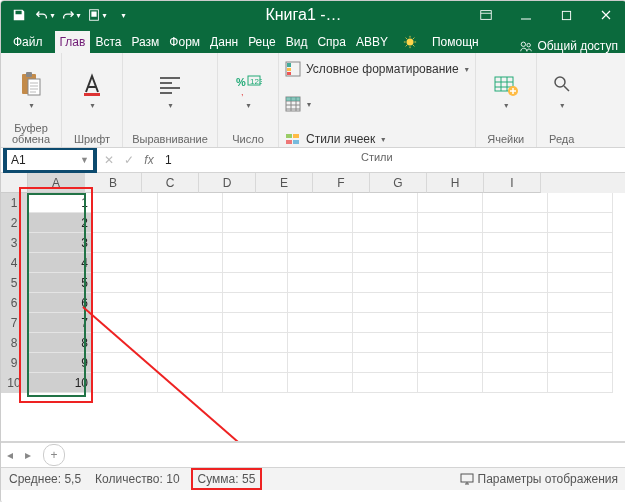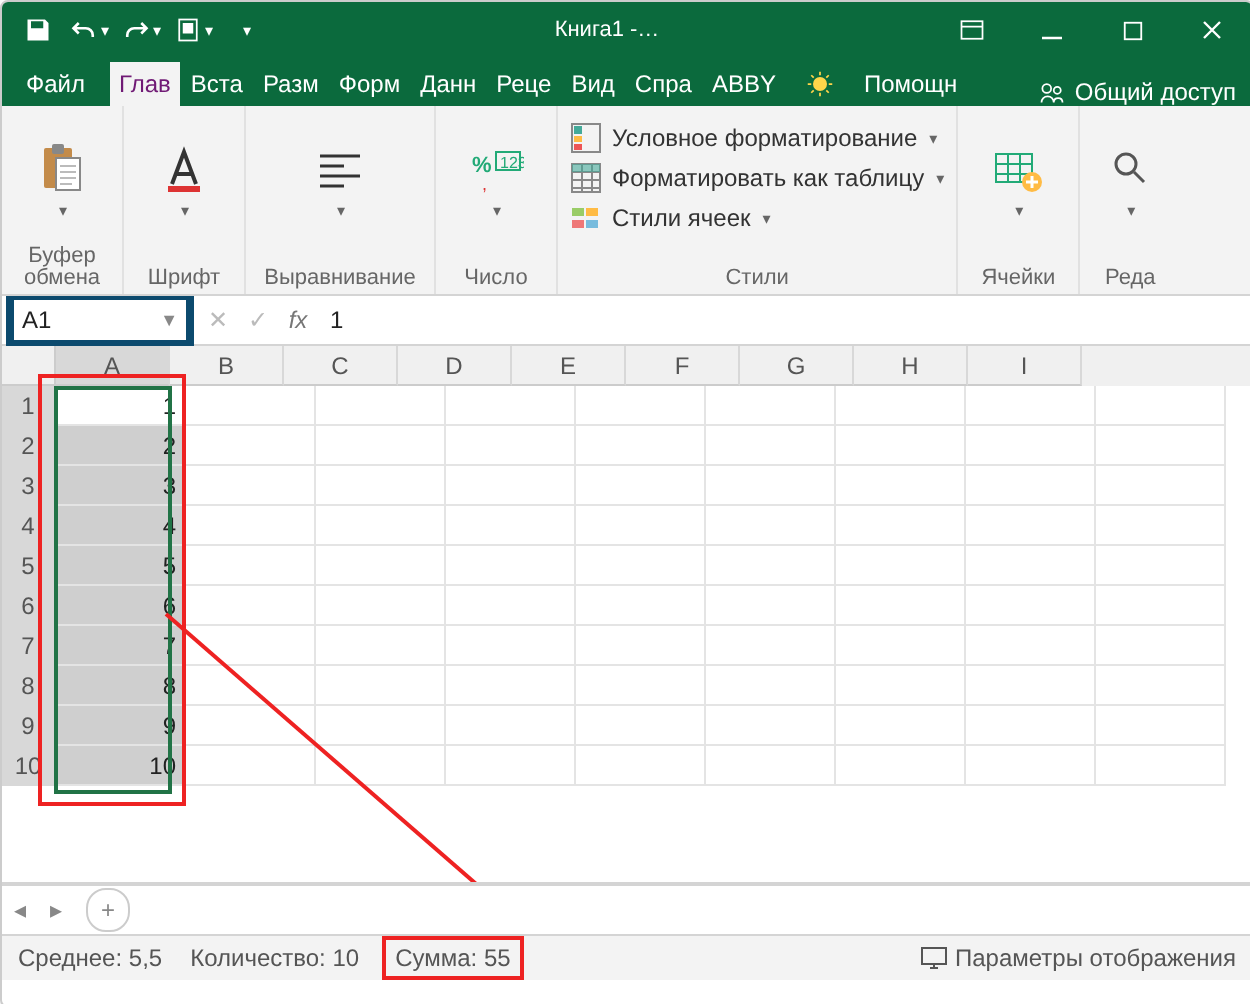--- a/index.html
+++ b/index.html
@@ -1,37 +1,37 @@
 <!DOCTYPE html>
 <html><head>
 <meta charset="utf-8">
 <style>
   html,body{margin:0;padding:0;font-family:"Segoe UI",Tahoma,sans-serif;font-size:12px;background:#fff;color:#222;}
   .app{width:625px;height:502px;position:relative;background:#fff;border:1px solid #ccc;border-radius:4px;overflow:hidden;box-shadow:0 2px 8px rgba(0,0,0,.1);}
   .titlebar{height:28px;background:#0b6a3d;display:flex;align-items:center;color:#fff;}
   .qat{display:flex;align-items:center;gap:2px;padding:0 6px;}
   .qat-btn{width:24px;height:22px;display:flex;align-items:center;justify-content:center;color:#fff;border-radius:2px;}
   .caret{font-size:8px;margin-left:1px;}
-  .title-text{flex:1;text-align:center;font-size:11px;}
+  .title-text{flex:1;text-align:center;font-size:16px;}
   .win-btns{display:flex;}
   .win-btn{width:40px;height:28px;display:flex;align-items:center;justify-content:center;color:#fff;}
   .win-btn svg{stroke:#fff;}
   .ribbon-tabs{height:24px;background:#0b6a3d;display:flex;align-items:flex-end;color:#fff;font-size:12px;}
   .tab{padding:4px 5px;cursor:pointer;white-space:nowrap;}
   .tab.file{padding-left:12px;padding-right:12px;}
   .tab.active{background:#f3f3f3;color:#701a75;}
   .tabs-spacer{flex:1;}
   .tab-icon{width:24px;display:flex;justify-content:center;align-items:center;}
   .share{display:flex;align-items:flex-start;gap:4px;padding:0 8px;}
   .ribbon{background:#f3f3f3;border-bottom:1px solid #d4d4d4;height:94px;display:flex;position:relative;}
   .rgroup{display:flex;flex-direction:column;justify-content:space-between;align-items:center;border-right:1px solid #e1e1e1;padding:4px 4px 2px;}
   .big-btn{display:flex;flex-direction:column;align-items:center;justify-content:center;width:50px;height:64px;gap:2px;border:1px solid transparent;}
   .icon-box{width:32px;height:28px;display:flex;align-items:center;justify-content:center;}
   .glabel{font-size:11px;color:#666;}
-  .styles-body{display:flex;flex-direction:column;gap:0;padding:2px 6px;flex:1;}
+  .styles-body{display:flex;flex-direction:column;gap:15px;padding:2px 6px;flex:1;}
   .style-item{display:flex;align-items:center;gap:5px;font-size:12px;color:#333;height:20px;}
   .style-item .caret{color:#666;}
   .name-fx{height:24px;border-bottom:1px solid #d4d4d4;display:flex;align-items:center;background:#fff;}
   .namebox{width:78px;height:20px;border:4px solid #0c4a6e;margin:0 2px;padding:0 4px;display:flex;align-items:center;background:#fff;}
   .namebox .dd{margin-left:auto;color:#888;font-size:9px;}
   .fx-btn{width:20px;height:20px;display:flex;align-items:center;justify-content:center;color:#888;}
   .fx-btn.disabled{color:#bbb;}
   .fx-lbl{font-style:italic;color:#777;width:20px;text-align:center;}
   .formula{flex:1;padding:0 6px;}
   .grid-area{position:relative;background:#fff;height:268px;overflow:hidden;border-bottom:1px solid #d4d4d4;}
@@ -225,21 +225,20 @@
           <span class="caret">▾</span>
         </div>
         <div class="style-item">
           <span>
               <svg width="16" height="16" viewBox="0 0 16 16">
                 <rect x="1" y="1" width="14" height="14" fill="none" stroke="#888"></rect>
                 <path stroke="#888" d="M1 5h14M1 9h14M1 13h14M6 1v14M11 1v14"></path>
                 <rect x="1" y="1" width="14" height="4" fill="#4a9" opacity=".6"></rect>
               </svg>
             </span>
-          <span>Форматировать как таблицу</span>
           <span class="caret">▾</span>
         </div>
         <div class="style-item">
           <span>
               <svg width="16" height="16" viewBox="0 0 16 16">
                 <rect x="1" y="3" width="6" height="4" fill="#9c6"></rect>
                 <rect x="8" y="3" width="6" height="4" fill="#fb4"></rect>
                 <rect x="1" y="9" width="6" height="4" fill="#e77"></rect>
                 <rect x="8" y="9" width="6" height="4" fill="#7bd"></rect>
               </svg>

